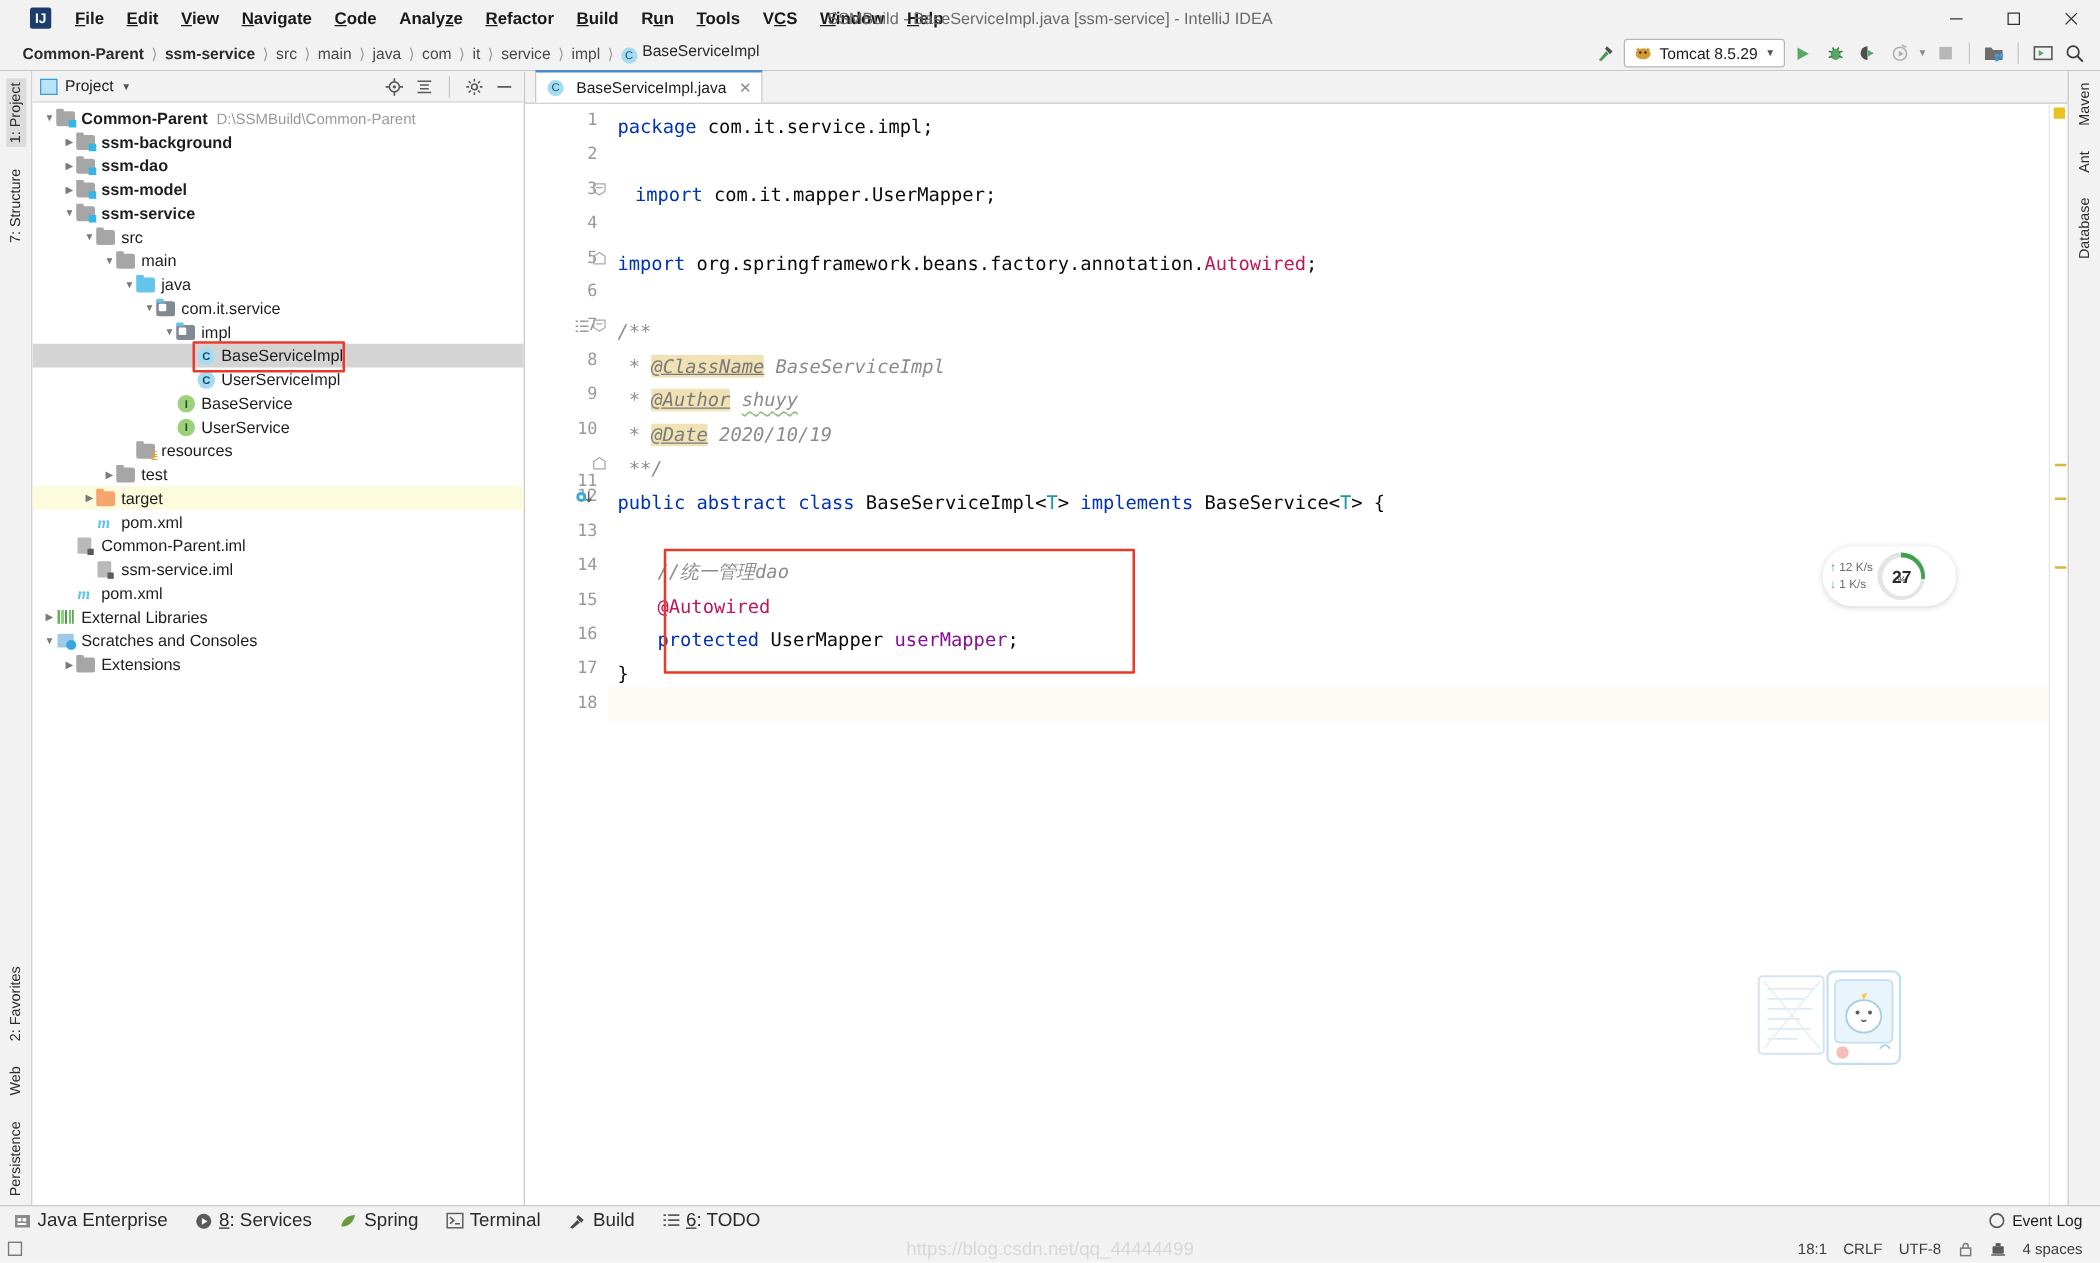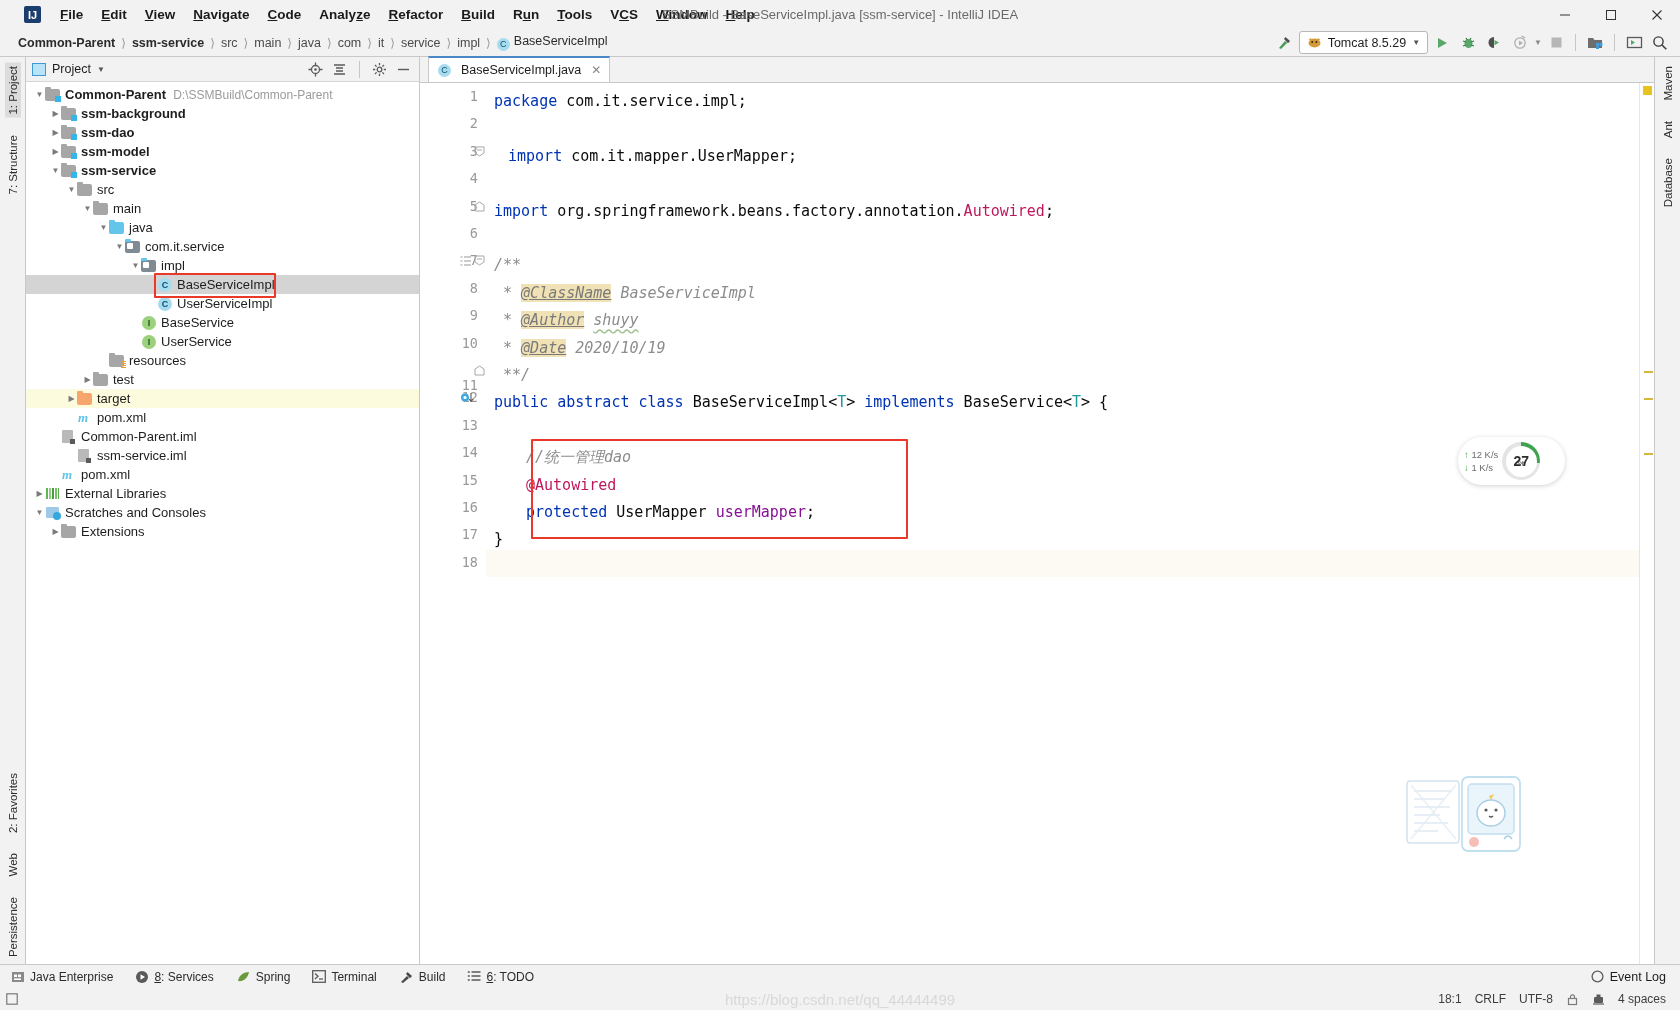--- a/index.html
+++ b/index.html
@@ -126,21 +126,21 @@
   .up{color:#4caf50;} .down{color:#4caf50;}
   .ring{width:38px;height:38px;border-radius:50%;position:relative;
     background:conic-gradient(#3fa34d 0 27%, #e4e4e4 27% 100%);}
   .ring:after{content:"";position:absolute;inset:3.5px;border-radius:50%;background:#fff;}
   .ring span{position:absolute;inset:0;display:flex;align-items:center;justify-content:center;
     font-size:14px;font-weight:bold;color:#2b2b2b;z-index:2;}
   .ring span i{font-style:normal;font-size:8px;font-weight:normal;margin-top:5px;}
 
   
   .botbar{height:23px;background:#f2f2f2;border-top:1px solid #c8c8c8;display:flex;align-items:center;flex:none;}
-  .bt{display:flex;align-items:center;gap:5px;padding:0 11px;font-size:12px;color:#2b2b2b;}
+  .bt{display:flex;align-items:center;gap:5px;padding:0 11px;font-size:15px;color:#2b2b2b;}
   .bt u{text-decoration:underline;}
   .evlog{margin-left:auto;display:flex;align-items:center;gap:6px;padding-right:14px;font-size:12.5px;}
   .statusbar{height:22px;background:#f2f2f2;display:flex;align-items:center;flex:none;position:relative;}
   .sb-left{width:24px;display:flex;justify-content:center;}
   .sb-right{margin-left:auto;display:flex;align-items:center;gap:13px;padding-right:14px;font-size:12px;color:#3d3d3d;}
   .watermark{position:absolute;left:50%;transform:translateX(-50%);font-size:15px;color:#d8d8d8;white-space:nowrap;}
 
   svg{display:block;}
 </style>
 </head>

